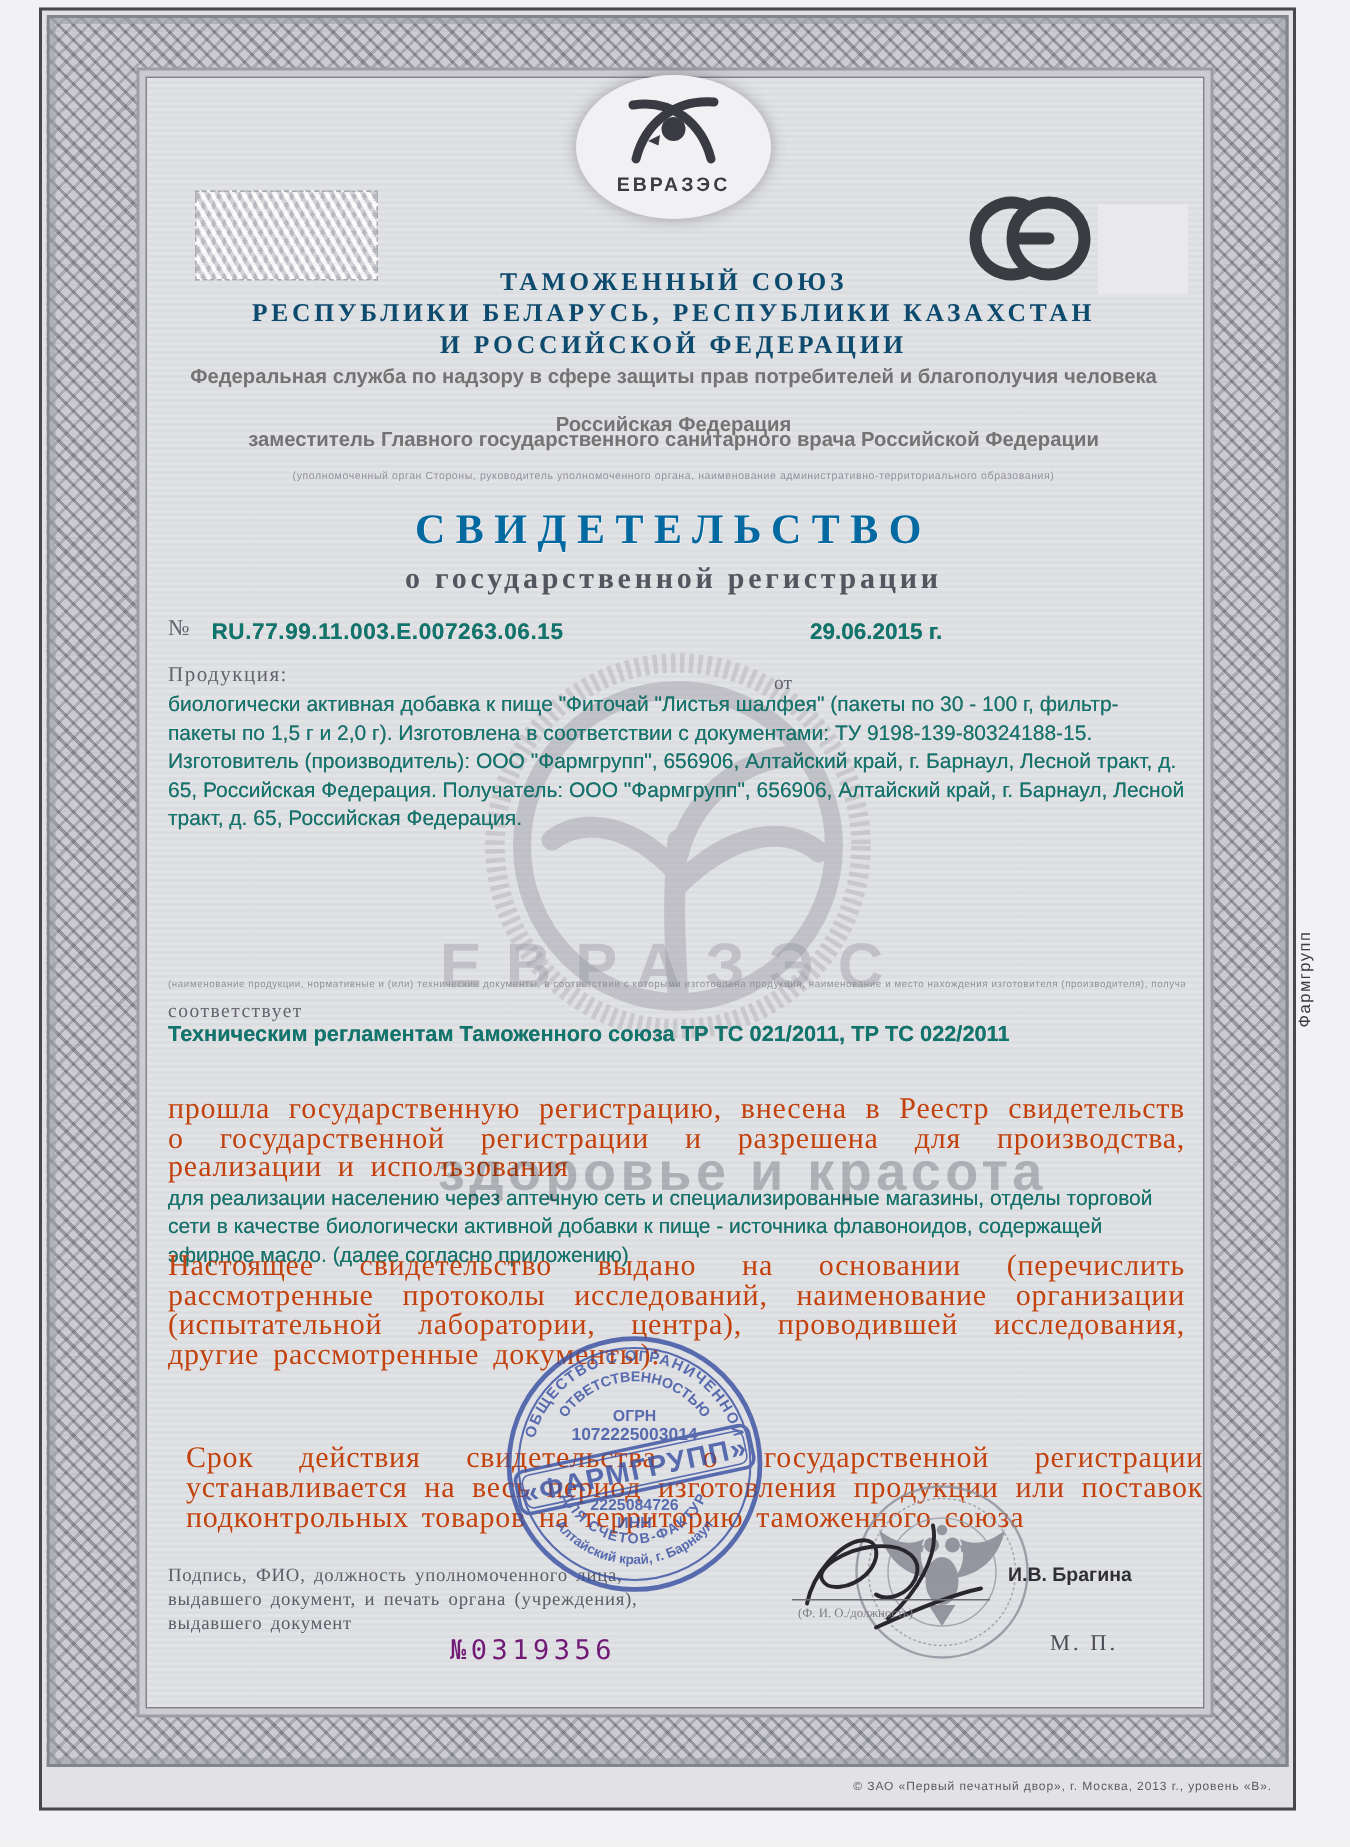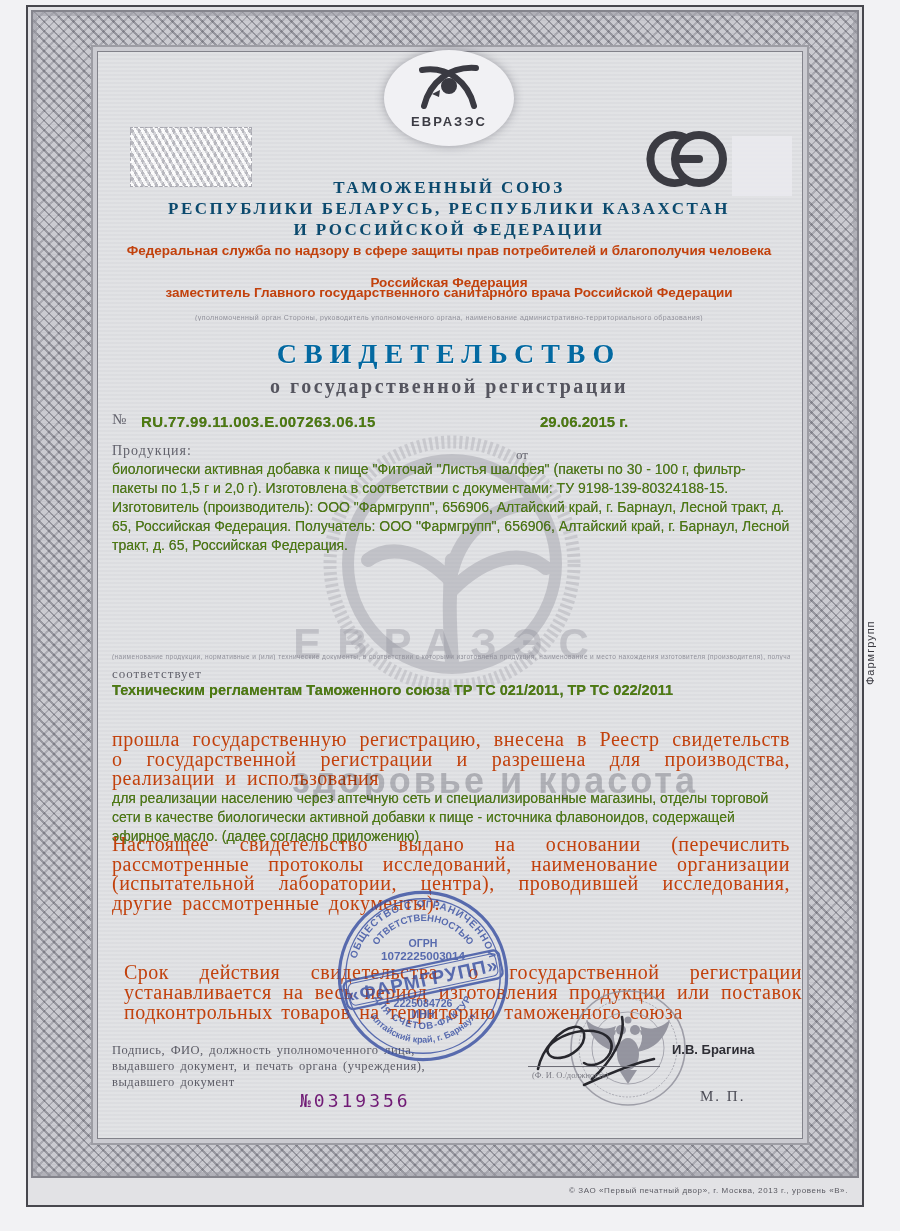--- a/index.html
+++ b/index.html
@@ -18,25 +18,25 @@
         box-shadow: inset 0 0 0 2px #84848c, inset 0 0 0 6px rgba(160,160,168,.6);}
   
   .inner{position:absolute;left:97px;top:51px;width:704px;height:1086px;
          background:#e0e1e4;border:1px solid #82828a;
          box-shadow:0 0 0 4px #cbcbd1, 0 0 0 6px #9d9da4;
          background-image:repeating-linear-gradient(0deg, rgba(255,255,255,.05) 0 2px, rgba(120,120,130,.04) 2px 4px);}
   .abs{position:absolute;}
   .ctr{left:96px;width:706px;text-align:center;}
   .serifT{font-family:"Liberation Serif",serif;}
   .union{font-weight:bold;font-size:17px;letter-spacing:2.5px;color:#0c4a6e;z-index:2;}
-  .auth{font-weight:bold;font-size:13.5px;color:#c2410c;z-index:2;}
+  .auth{font-weight:bold;font-size:13.5px;color:#737373;z-index:2;}
   .tiny{font-size:7px;color:#90909a;letter-spacing:.4px;z-index:2;white-space:nowrap;overflow:hidden;}
   .para-serif{font-family:"Liberation Serif",serif;font-size:20px;line-height:19.5px;
               text-align:justify;color:#c2410c;word-spacing:5px;letter-spacing:.5px;z-index:2;}
-  .para-sans{font-size:14px;line-height:19px;color:#4d7c0f;z-index:2;
+  .para-sans{font-size:14px;line-height:19px;color:#0f766e;z-index:2;
              text-shadow:0 0 .4px rgba(20,20,30,.55);}
   .wm{pointer-events:none;}
   .lbl{font-family:"Liberation Serif",serif;color:#62626c;z-index:2;}
 </style>
 </head>
 <body>
 
 <div class="page">
 
   <div class="frame"></div>

